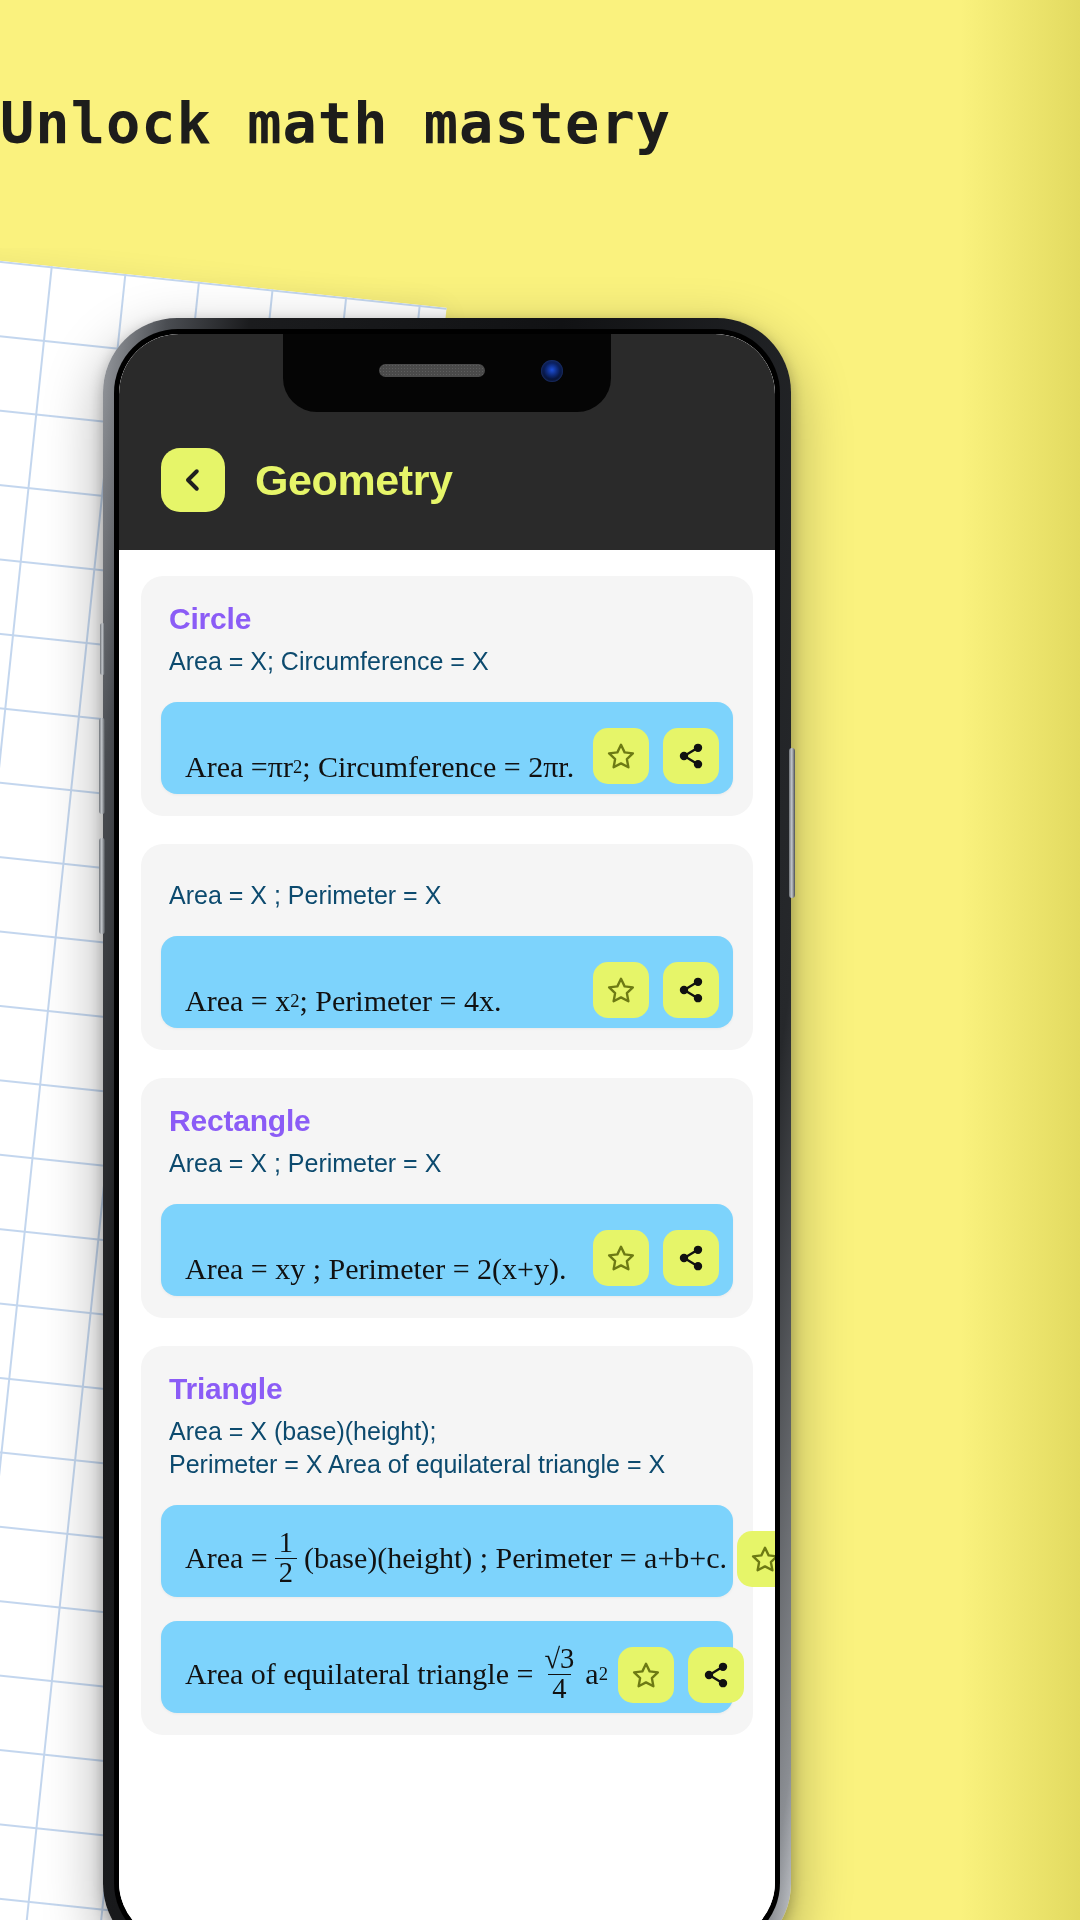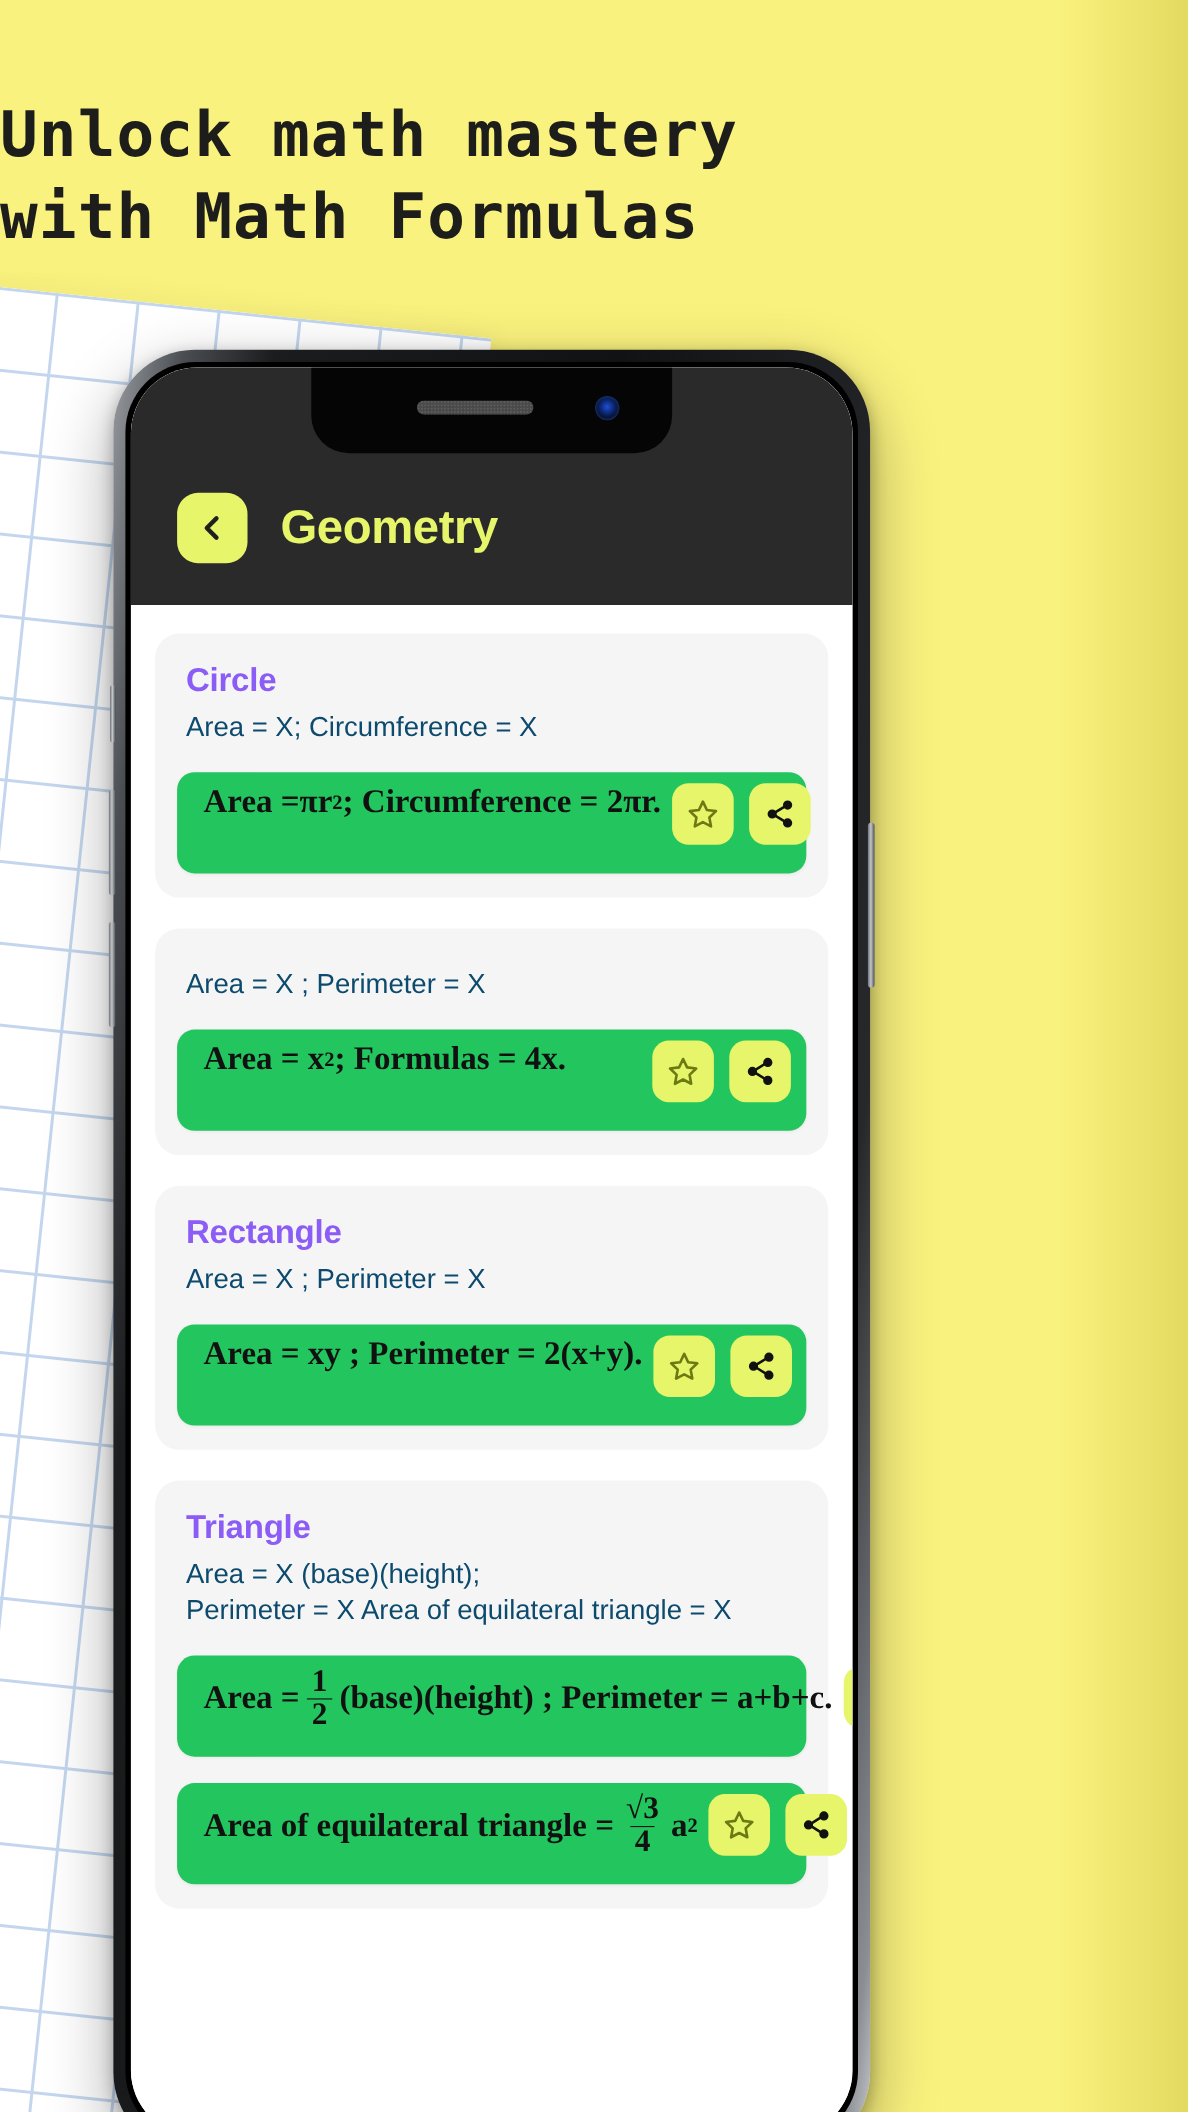--- a/index.html
+++ b/index.html
@@ -210,29 +210,28 @@
   }
   .card-sub {
     font-size: 25px;
     color: #0c4a6e;
     padding: 0 28px;
     margin-top: 9px;
     line-height: 33px;
   }
   .formula-row {
     margin: 24px 20px 0 20px;
-    background: #22c55e;
+    background: #7dd3fc;
     border-radius: 16px;
     min-height: 92px;
     display: flex;
-    align-items: flex-start;
+    align-items: flex-end;
     justify-content: space-between;
     padding: 10px 14px 10px 24px;
     box-shadow: 0 1px 3px rgba(0,0,0,0.05);
-    font-weight: bold;
   }
   .formula {
     font-family: "Liberation Serif", "DejaVu Serif", serif;
     font-size: 30px;
     color: #111;
     line-height: 1.15;
     display: flex;
     align-items: center;
     flex-wrap: nowrap;
     white-space: nowrap;
@@ -278,21 +277,20 @@
 </div>
 
 <div class="paper-right-clip">
   
 </div>
 
 <div class="yellow-shadow"></div>
 
 <div class="headline">
   <div>Unlock math mastery</div>
-  <div>with Math Formulas</div>
 </div>
 
 <div class="phone">
   <div class="btn-side btn-left-1"></div>
   <div class="btn-side btn-left-2"></div>
   <div class="btn-side btn-left-3"></div>
   <div class="btn-side btn-right-1"></div>
 
   <div class="phone-inner">
     <div class="screen">
@@ -354,21 +352,21 @@
           </div>
         </div>
 
         <div class="card">
           <div class="card-sub">Area = X ; Perimeter = X</div>
 
           <div class="formula-row">
             <div class="formula">
               <span>Area = x</span>
                 <sup>2</sup>
-                <span>; Formulas = 4x.</span>
+                <span>; Perimeter = 4x.</span>
             </div>
             <div class="actions">
               <div class="icon-btn">
                 <span>
                   <svg width="30" height="30" viewBox="0 0 24 24" fill="none" stroke="#6d7a14" stroke-width="1.9" stroke-linejoin="round">
                     <polygon points="12 3 14.9 9.1 21.5 9.9 16.7 14.5 17.9 21 12 17.9 6.1 21 7.3 14.5 2.5 9.9 9.1 9.1"></polygon>
                   </svg>
                 </span>
               </div>
               <div class="icon-btn">

